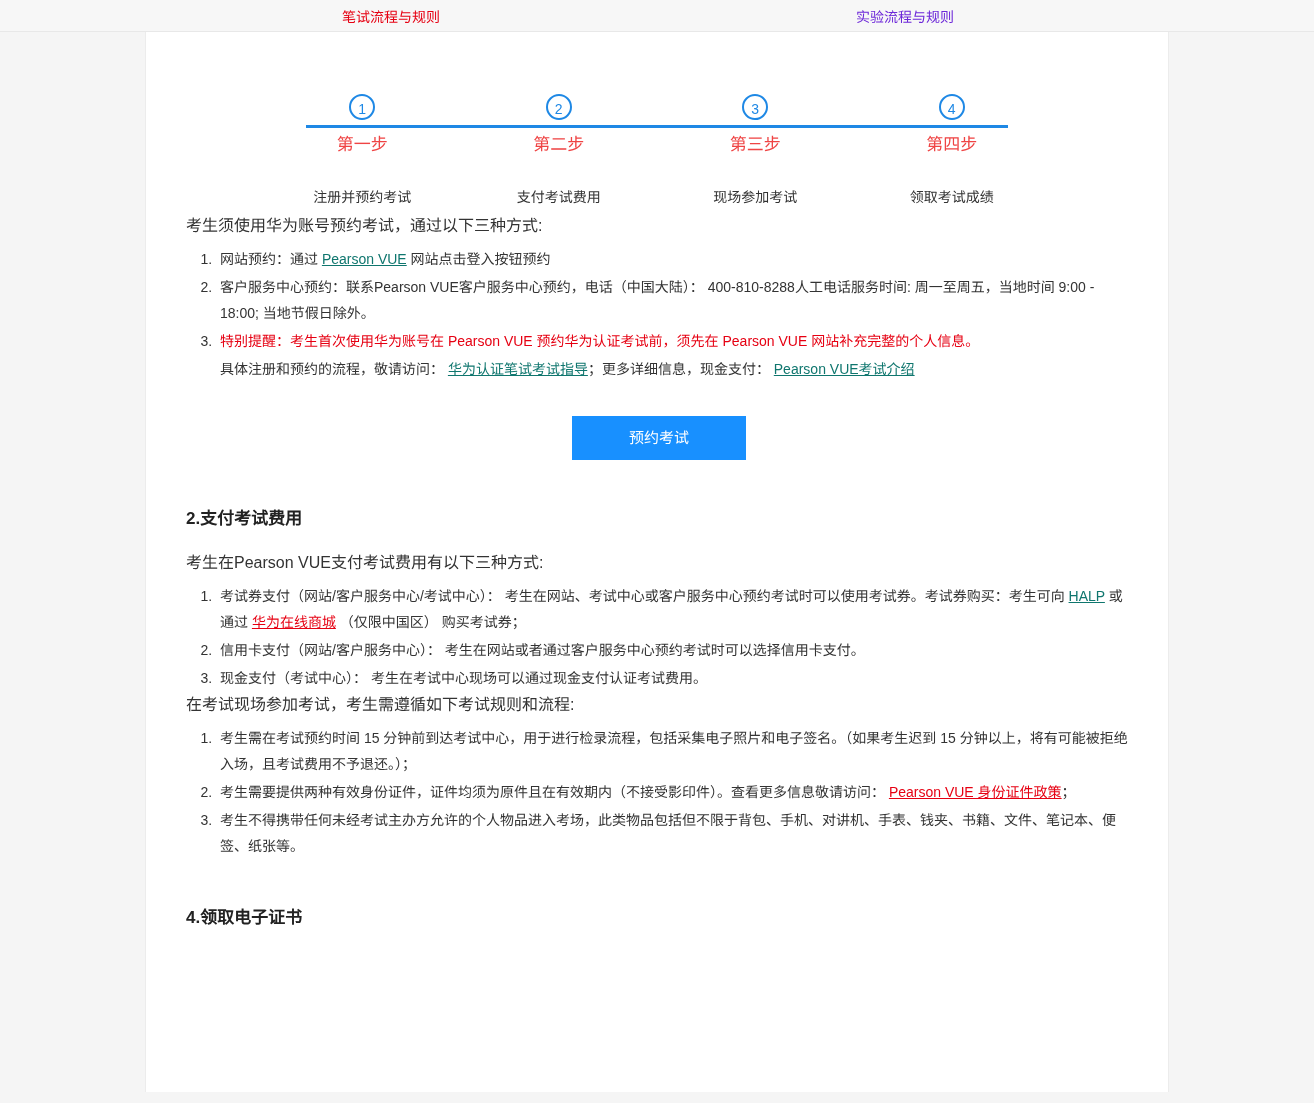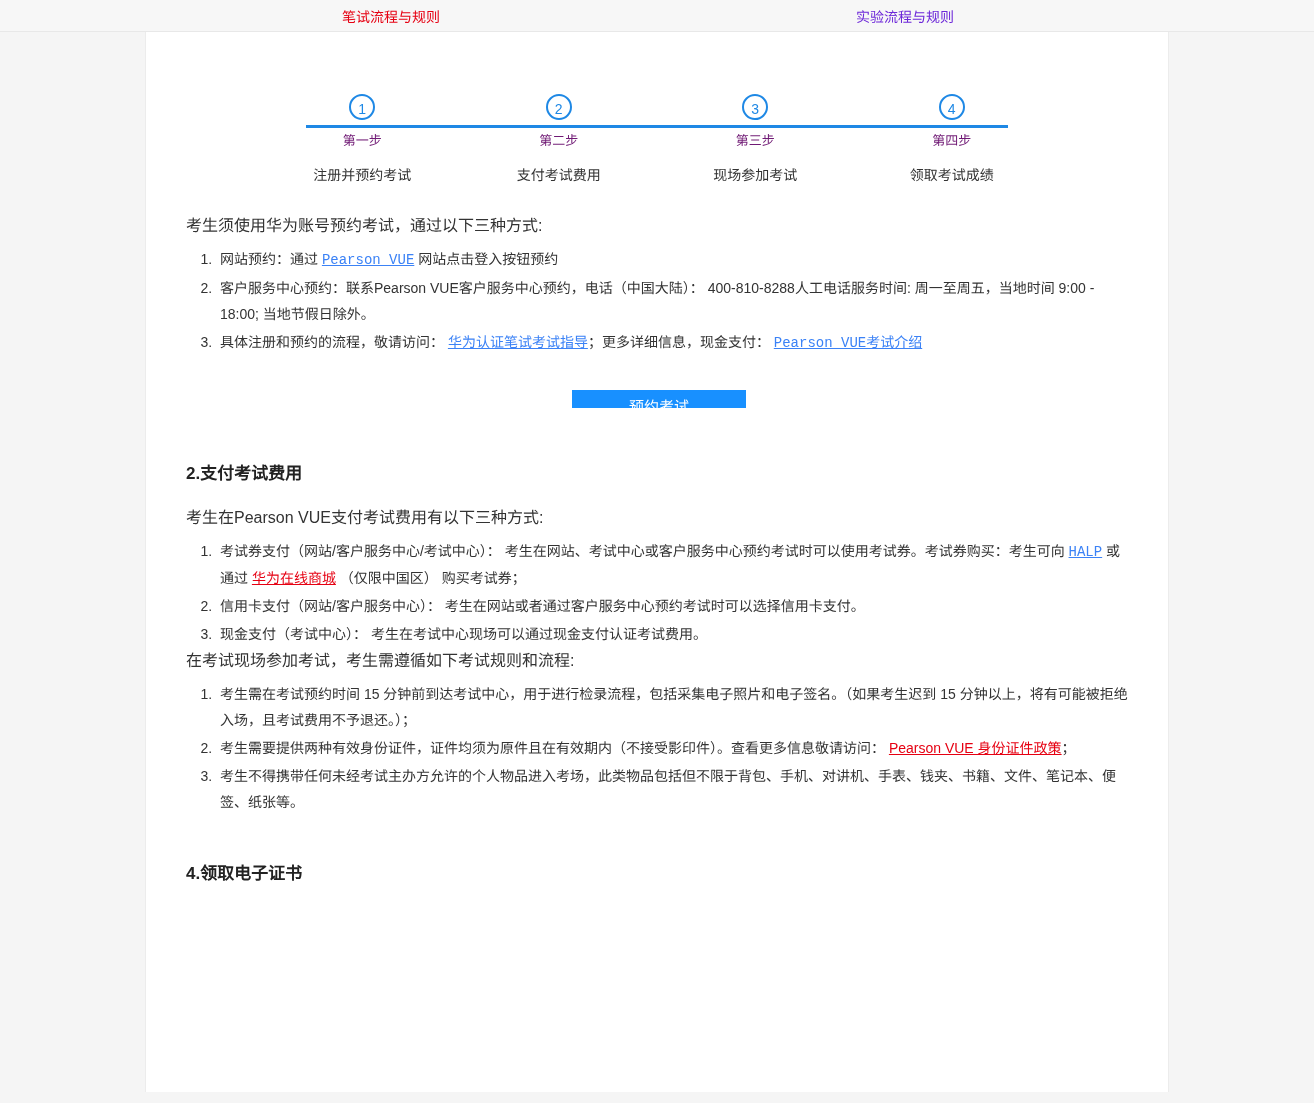--- a/index.html
+++ b/index.html
@@ -80,25 +80,25 @@
     background: #ffffff;
     color: #1e88e5;
     font-size: 14px;
     margin: 0 auto;
     position: relative;
     z-index: 2;
     box-sizing: border-box;
   }
   .step-sub {
     margin-top: 10px;
-    font-size: 13px;
-    color: #701a75;
+    font-size: 17px;
+    color: #ef4444;
   }
   .step-title {
-    margin-top: 15px;
+    margin-top: 31px;
     font-size: 14px;
     color: #333;
   }
 
   
   .content {
     padding: 0 36px 0 40px;
   }
   h2.sect {
     font-size: 17px;
@@ -115,24 +115,23 @@
   }
   ol.list {
     margin: 4px 0 0 0;
     padding-left: 30px;
     font-size: 14px;
     line-height: 26px;
     color: #333;
   }
   ol.list > li { margin-bottom: 2px; padding-left: 4px; }
   a.link {
-    color: #3b82f6;
+    color: #0f766e;
     text-decoration: underline;
     cursor: pointer;
-    font-family: Liberation Mono, monospace;
   }
   a.link-red {
     color: #e60012;
     text-decoration: underline;
     cursor: pointer;
   }
   .note-red {
     color: #e60012;
     display: block;
     margin-top: 2px;
@@ -150,21 +149,21 @@
   }
   .btn {
     display: inline-block;
     background: #1890ff;
     color: #ffffff;
     border: none;
     font-size: 15px;
     font-family: inherit;
     padding: 0;
     width: 174px;
-    height: 18px;
+    height: 44px;
     line-height: 34px;
     cursor: pointer;
     text-align: center;
   }
 </style>
 </head>
 <body>
 
 <div class="tabbar">
   <div class="tab tab-1">笔试流程与规则</div>
@@ -201,20 +200,21 @@
 
   <div class="content">
 
     <p class="para">考生须使用华为账号预约考试，通过以下三种方式:</p>
     <ol class="list">
       <li>
         <span>网站预约：通过 </span><a class="link">Pearson VUE</a><span> 网站点击登入按钮预约</span>
       </li>
       <li>客户服务中心预约：联系Pearson VUE客户服务中心预约，电话（中国大陆）： 400-810-8288人工电话服务时间: 周一至周五，当地时间 9:00 - 18:00; 当地节假日除外。</li>
       <li>
+        <span class="note-red">特别提醒：考生首次使用华为账号在 Pearson VUE 预约华为认证考试前，须先在 Pearson VUE 网站补充完整的个人信息。</span>
         <span class="note-sub"><span>具体注册和预约的流程，敬请访问：  </span><a class="link">华为认证笔试考试指导</a><span>；更多详细信息，现金支付：  </span><a class="link">Pearson VUE考试介绍</a></span>
       </li>
     </ol>
     <div class="btn-wrap">
       <button class="btn">预约考试</button>
     </div>
 
     <h2 class="sect">2.支付考试费用</h2>
     <p class="para">考生在Pearson VUE支付考试费用有以下三种方式:</p>
     <ol class="list">

